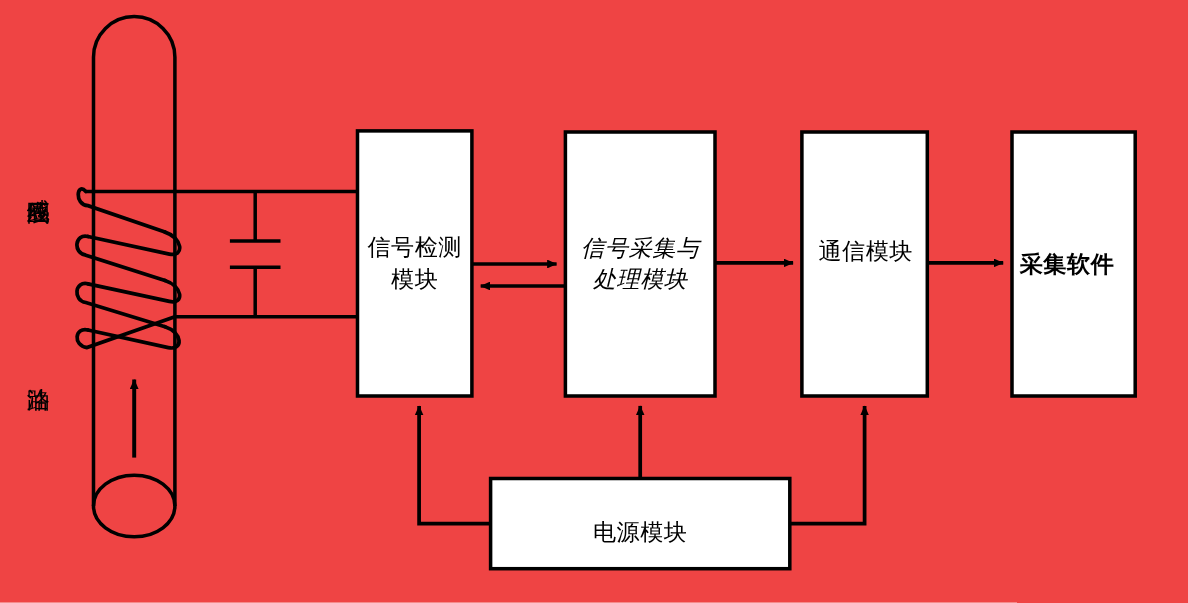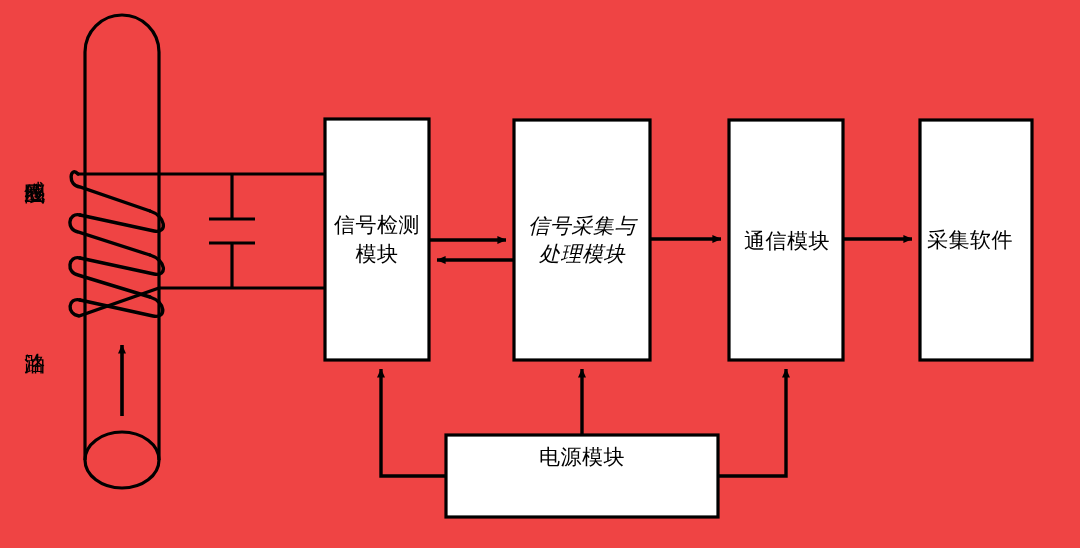--- a/index.html
+++ b/index.html
@@ -127,19 +127,19 @@
   <div class="vlabel" style="left:22px; top:164px; height:135px;">感应线圈</div>
 
   <div class="vlabel" style="left:22px; top:336px; height:70px;">油路</div>
 
   <div class="box-label" style="left:325px; top:119px; width:104px; height:241px;">信号检测
 模块</div>
 
   <div class="box-label" style="left:514px; top:120px; width:136px; height:240px;font-style:italic;">信号采集与
 处理模块</div>
 
-  <div class="box-label" style="left:729px; top:121px; width:116px; height:240px;">通信模块</div>
+  <div class="box-label" style="left:729px; top:108px; width:116px; height:240px;">通信模块</div>
 
-  <div class="box-label" style="left:920px; top:120px; width:100px; height:240px;">采集软件</div>
+  <div class="box-label" style="left:920px; top:120px; width:100px; height:240px;font-weight:bold;">采集软件</div>
 
-  <div class="box-label" style="left:446px; top:421px; width:272px; height:72px;">电源模块</div>
+  <div class="box-label" style="left:446px; top:448px; width:272px; height:72px;">电源模块</div>
 
 </div>
 
 </body></html>

